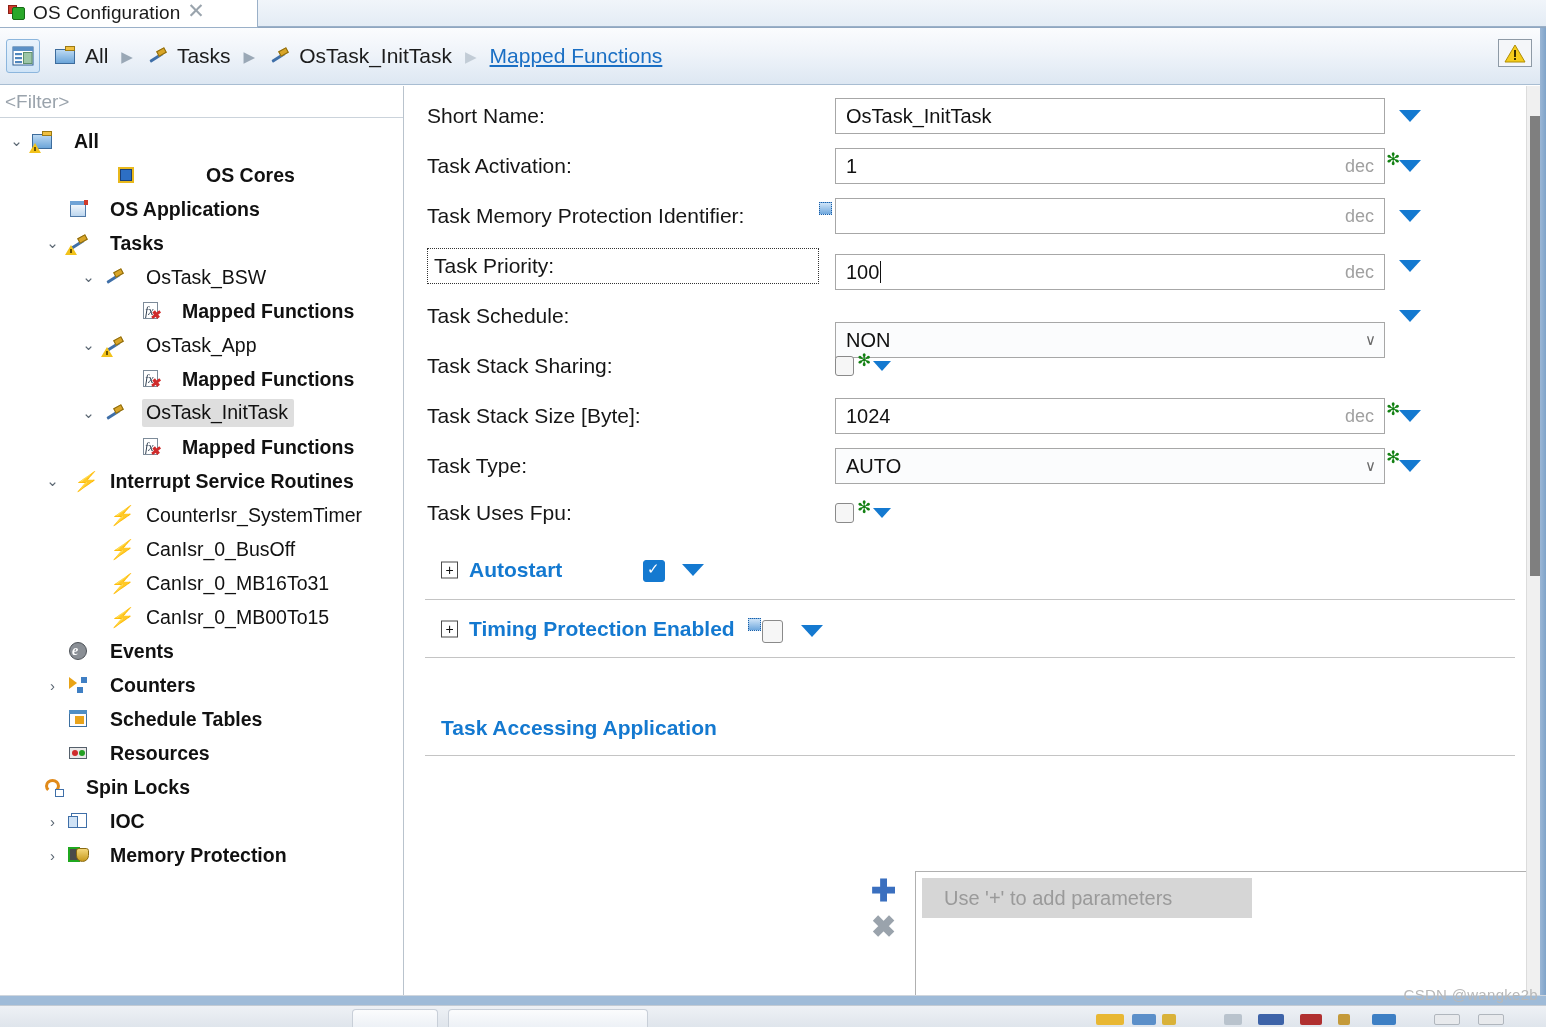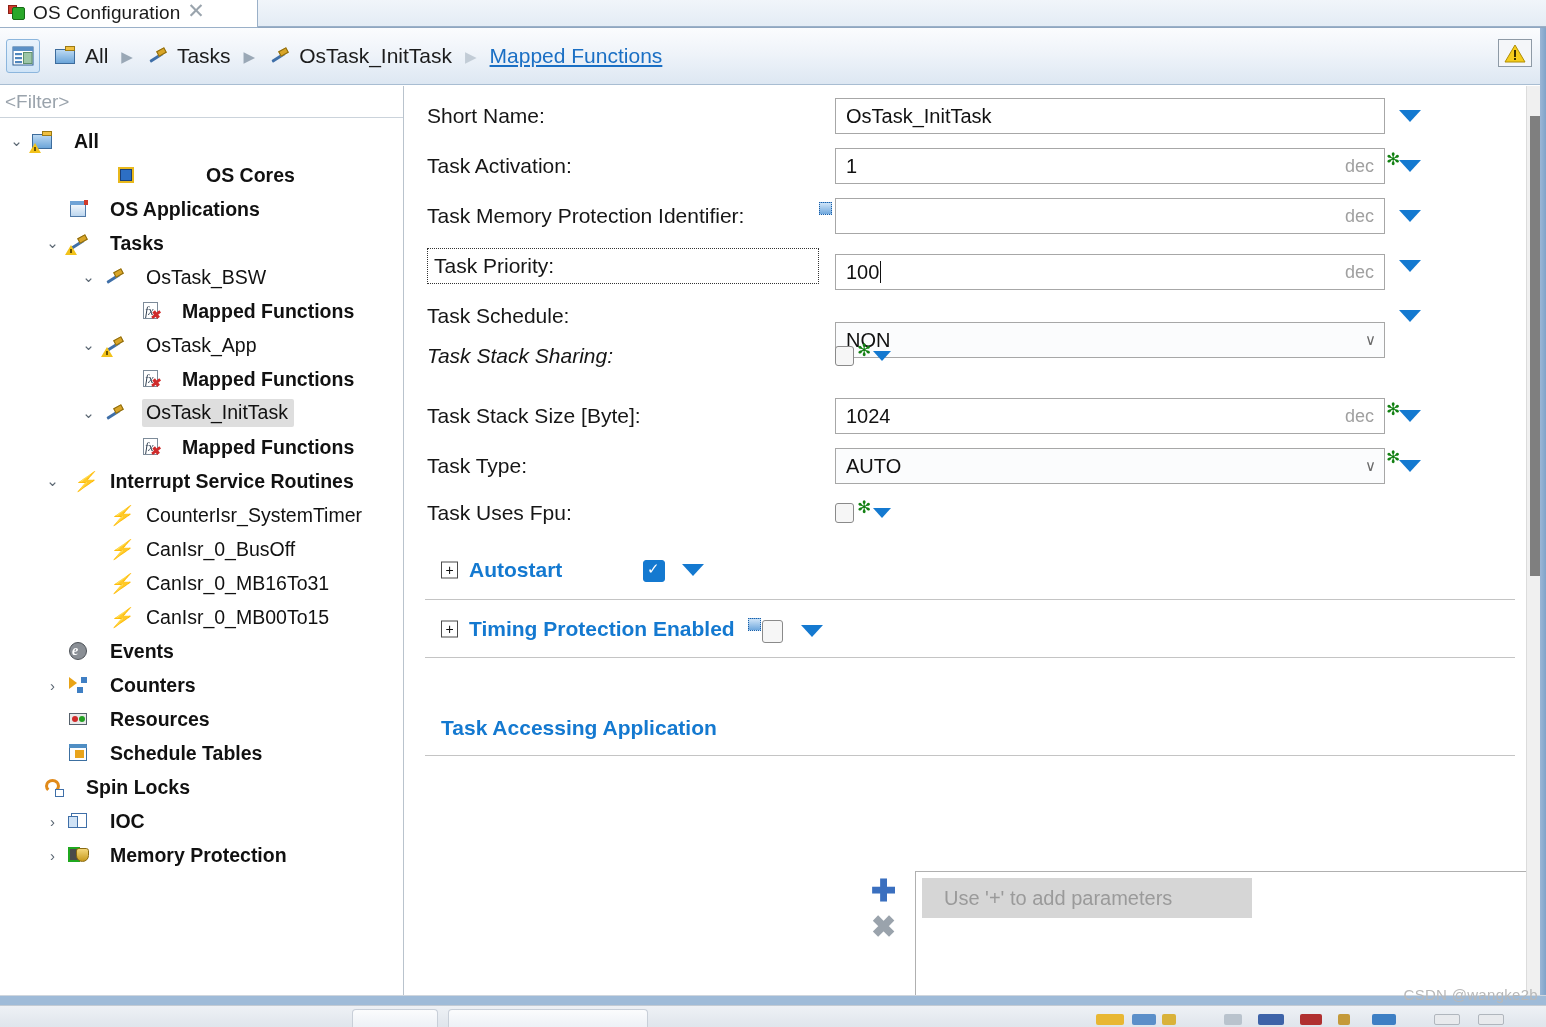--- a/index.html
+++ b/index.html
@@ -557,38 +557,38 @@
             <i class="n1"></i>
             <i class="n2"></i>
             <i class="n3"></i>
           </span>
         </span>
         <span class="tlabel b">Counters</span>
       </div>
       <div class="tr" style="padding-left: 40px;">
         <span class="tw none"></span>
         <span class="ticon">
+          <span class="ic ic-sch">
+            <i class="s1"></i>
+            <i class="s2"></i>
+            <i class="s3"></i>
+          </span>
+        </span>
+        <span class="tlabel b">Schedule Tables</span>
+      </div>
+      <div class="tr" style="padding-left: 40px;">
+        <span class="tw none"></span>
+        <span class="ticon">
           <span class="ic ic-res">
             <i class="r1"></i>
             <i class="r2"></i>
             <i class="r3"></i>
           </span>
         </span>
         <span class="tlabel b">Resources</span>
-      </div>
-      <div class="tr" style="padding-left: 40px;">
-        <span class="tw none"></span>
-        <span class="ticon">
-          <span class="ic ic-sch">
-            <i class="s1"></i>
-            <i class="s2"></i>
-            <i class="s3"></i>
-          </span>
-        </span>
-        <span class="tlabel b">Schedule Tables</span>
       </div>
       <div class="tr" style="padding-left: 16px;">
         <span class="tw none"></span>
         <span class="ticon">
           <span class="ic ic-spin">
             <i class="p1"></i>
             <i class="p2"></i>
           </span>
         </span>
         <span class="tlabel b">Spin Locks</span>
@@ -657,21 +657,21 @@
 
   <div class="row" style="top:205px;">
     <span class="flabel">Task Schedule:</span>
     <div class="combo" style="top:7px;margin-top:24px;">
       <span class="val">NON</span>
       <span class="chev">∨</span>
     </div>
     <span class="bluetri" style="left:994px; top:19px;"></span>
   </div>
 
-  <div class="row" style="top:245px;font-style:italic;">
+  <div class="row" style="top:255px;">
     <span class="flabel">Task Stack Sharing:</span>
     <span class="cbox" style="left:430px; top:15px;"></span>
     <span class="star" style="left:452px; top:11px;">✻</span>
     <span class="bluetri" style="left:468px; top:20px; border-left-width:9px; border-right-width:9px; border-top-width:10px;"></span>
   </div>
 
   <div class="row" style="top:305px;">
     <span class="flabel">Task Stack Size [Byte]:</span>
     <div class="txtfield" style="top:7px;">
       <span class="val">1024</span>

